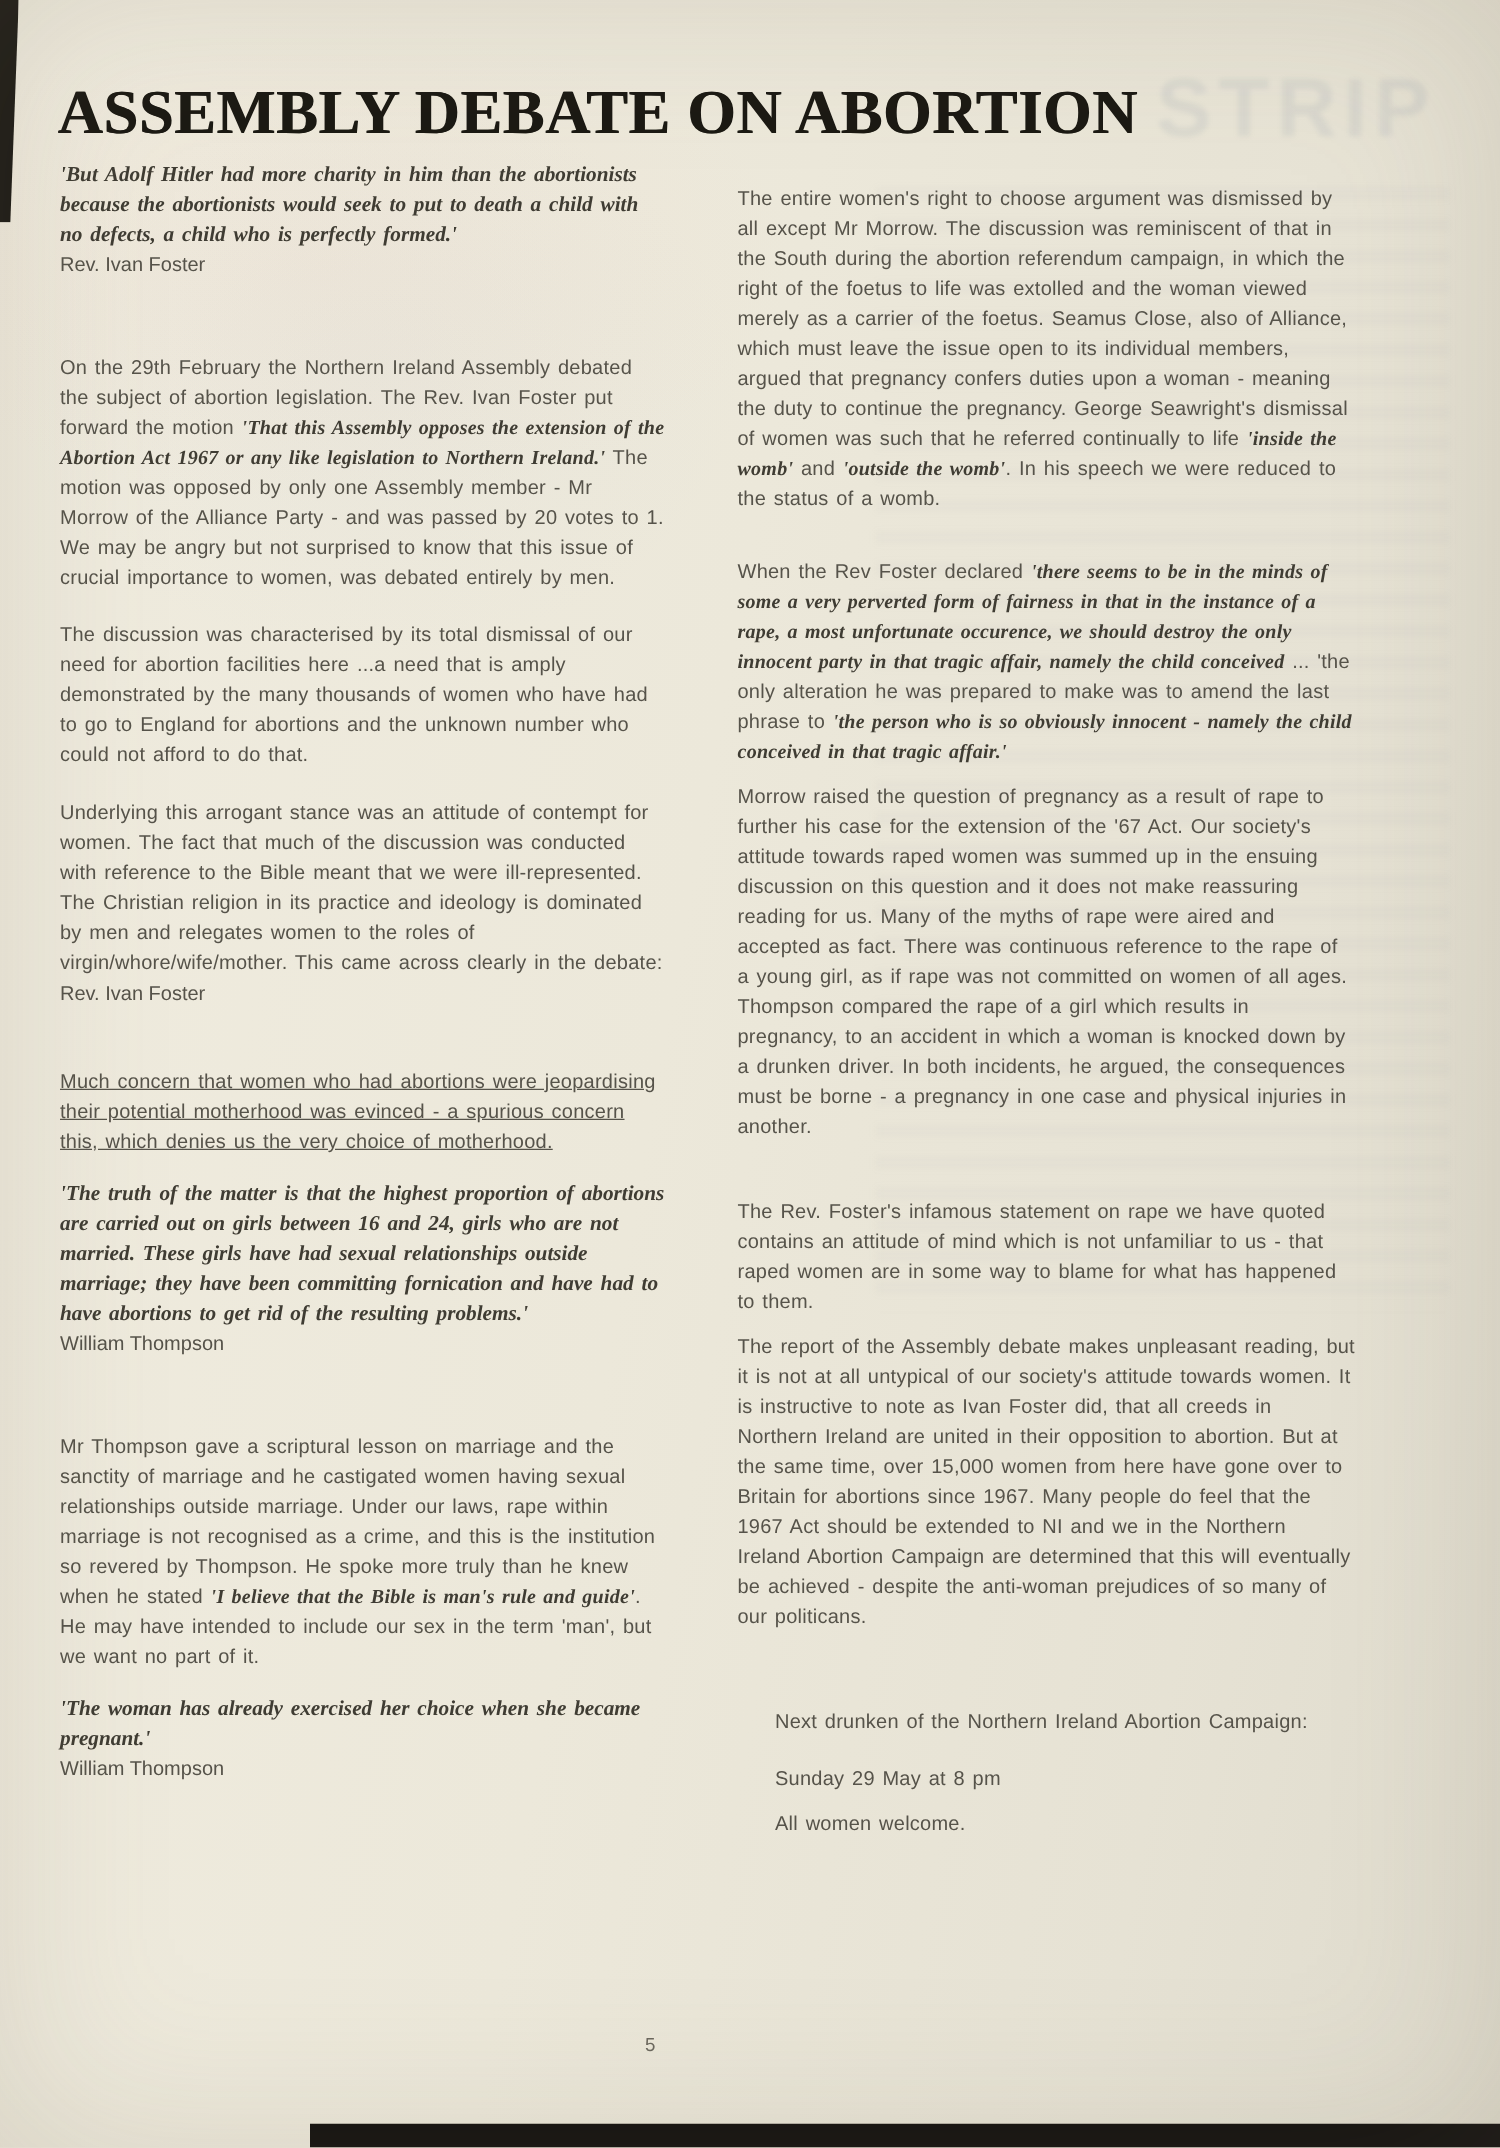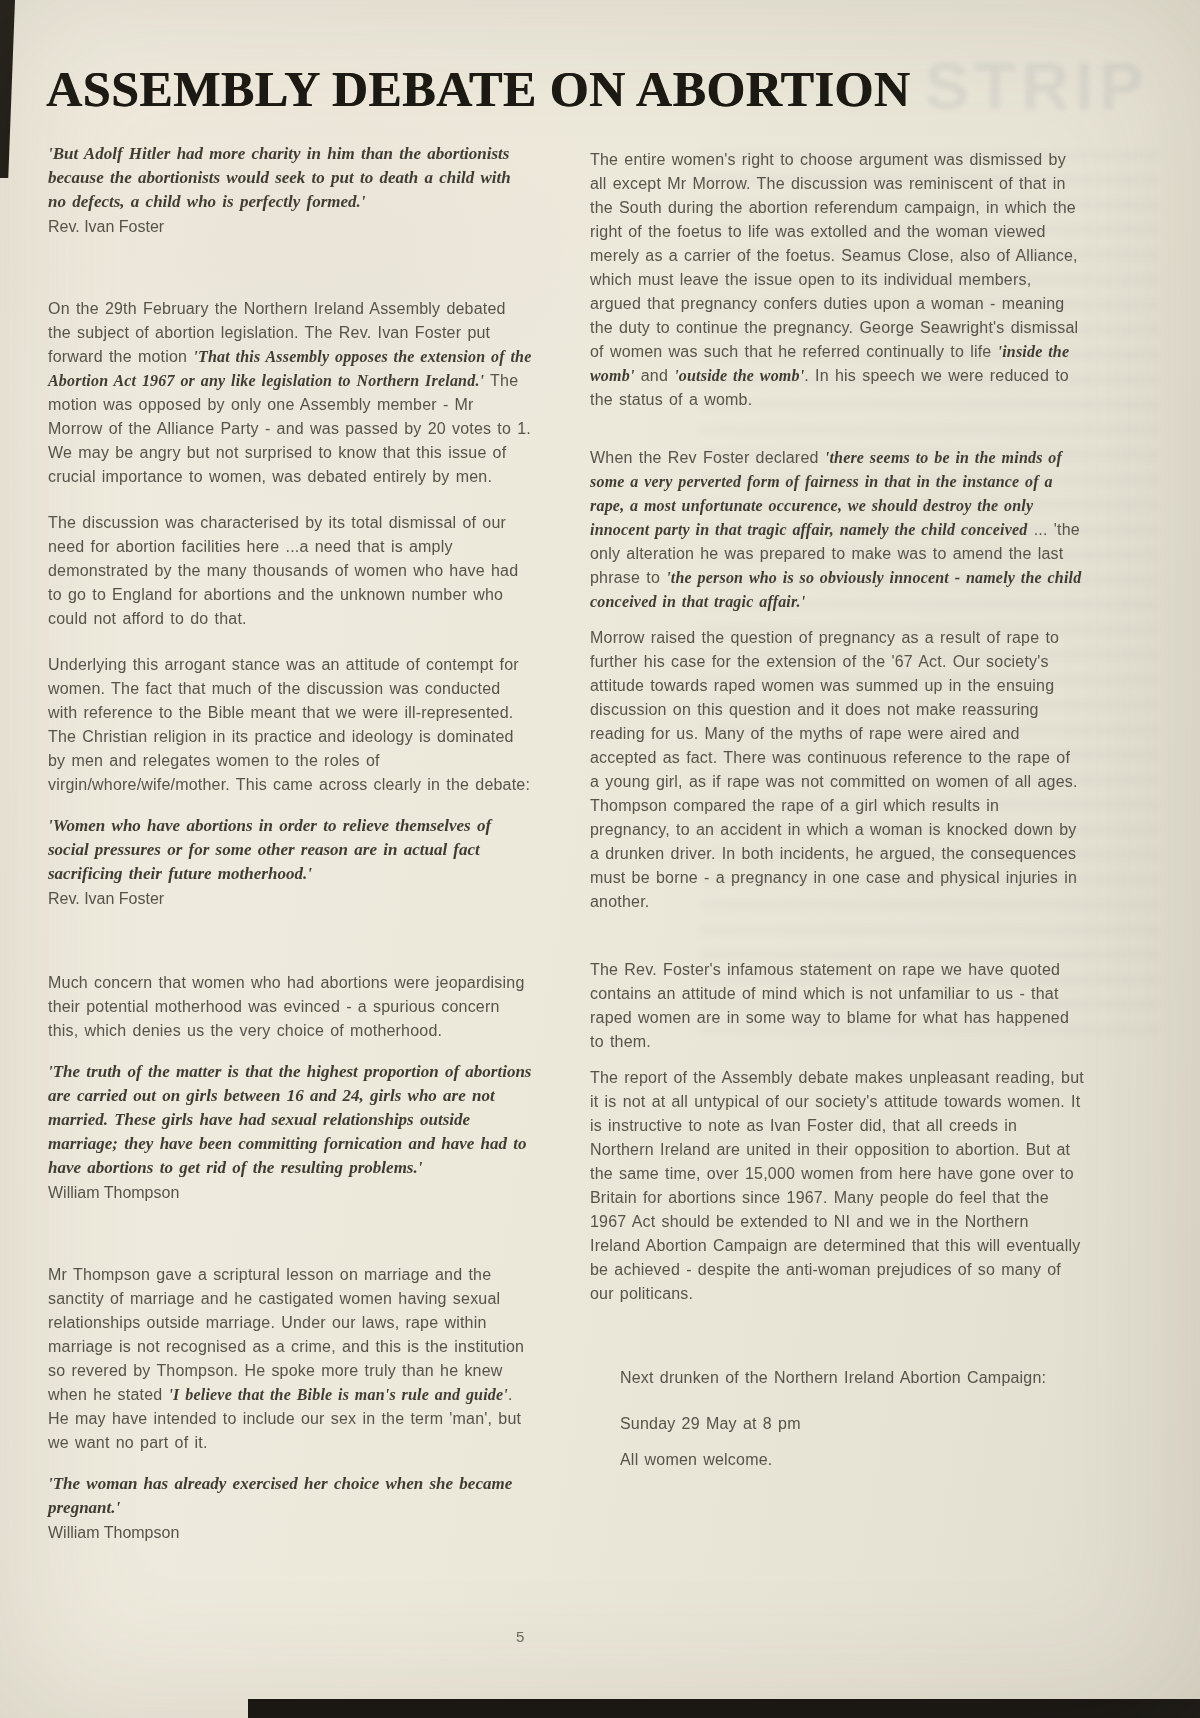--- a/index.html
+++ b/index.html
@@ -50,38 +50,38 @@
   }
   .headline {
     position:absolute; left:46px; top:60px; margin:0;
     font-family:"Liberation Serif", serif;
     font-weight:bold; font-size:50px; letter-spacing:0.5px;
     color:#1b1913;
     text-shadow:0.6px 0 0 #1b1913;
     white-space:nowrap;
   }
   .col { position:absolute; }
-  .col-left  { left:48px;  top:142px; width:484px; }
+  .col-left  { left:48px;  top:128px; width:484px; }
   .col-right { left:590px; top:148px; width:494px; }
   p { margin:0; }
   .body {
     font-size:16px; line-height:24px;
     color:#56534a; letter-spacing:0.2px; word-spacing:1.5px;
   }
   .quote, .qt {
     font-family:"Liberation Serif", serif;
     font-style:italic; font-weight:bold;
     color:#3f3c33;
   }
   .quote { font-size:17px; line-height:24px; word-spacing:2px; }
   .attr { font-size:16px; line-height:24px; color:#56534a; margin-top:1px; }
   .mt-xs  { margin-top:22px; }
   .mt-sm  { margin-top:12px; }
   .mt-md  { margin-top:17px; }
-  .mt-lg  { margin-top:60px; }
+  .mt-lg  { margin-top:46px;text-decoration:underline; }
   .mt-xl  { margin-top:58px; }
   .mt-p2  { margin-top:34px; }
   .mt-p4  { margin-top:44px; }
   .notice { margin-top:60px; padding-left:30px; }
   .notice .blockline { display:block; }
   .page-number {
     position:absolute; left:516px; top:1628px;
     font-size:15px; color:#6b685e;
   }
 </style>
@@ -98,21 +98,20 @@
   <div class="col col-left">
     <p class="quote">'But Adolf Hitler had more charity in him than the abortionists because the abortionists would seek to put to death a child with no defects, a child who is perfectly formed.'</p>
     <p class="attr">Rev. Ivan Foster</p>
 
     <p class="body mt-xl"><span>On the 29th February the Northern Ireland Assembly debated the subject of abortion legislation. The Rev. Ivan Foster put forward the motion </span><span class="qt">'That this Assembly opposes the extension of the Abortion Act 1967 or any like legislation to Northern Ireland.'</span><span> The motion was opposed by only one Assembly member - Mr Morrow of the Alliance Party - and was passed by 20 votes to 1. We may be angry but not surprised to know that this issue of crucial importance to women, was debated entirely by men.</span></p>
 
     <p class="body mt-xs">The discussion was characterised by its total dismissal of our need for abortion facilities here ...a need that is amply demonstrated by the many thousands of women who have had to go to England for abortions and the unknown number who could not afford to do that.</p>
 
     <p class="body mt-xs">Underlying this arrogant stance was an attitude of contempt for women. The fact that much of the discussion was conducted with reference to the Bible meant that we were ill-represented. The Christian religion in its practice and ideology is dominated by men and relegates women to the roles of virgin/whore/wife/mother. This came across clearly in the debate:</p>
 
-    <p class="quote mt-md">'Women who have abortions in order to relieve themselves of social pressures or for some other reason are in actual fact sacrificing their future motherhood.'</p>
     <p class="attr">Rev. Ivan Foster</p>
 
     <p class="body mt-lg">Much concern that women who had abortions were jeopardising their potential motherhood was evinced - a spurious concern this, which denies us the very choice of motherhood.</p>
 
     <p class="quote mt-md">'The truth of the matter is that the highest proportion of abortions are carried out on girls between 16 and 24, girls who are not married. These girls have had sexual relationships outside marriage; they have been committing fornication and have had to have abortions to get rid of the resulting problems.'</p>
     <p class="attr">William Thompson</p>
 
     <p class="body mt-xl"><span>Mr Thompson gave a scriptural lesson on marriage and the sanctity of marriage and he castigated women having sexual relationships outside marriage. Under our laws, rape within marriage is not recognised as a crime, and this is the institution so revered by Thompson. He spoke more truly than he knew when he stated </span><span class="qt">'I believe that the Bible is man's rule and guide'</span><span>. He may have intended to include our sex in the term 'man', but we want no part of it.</span></p>
 
     <p class="quote mt-md">'The woman has already exercised her choice when she became pregnant.'</p>

